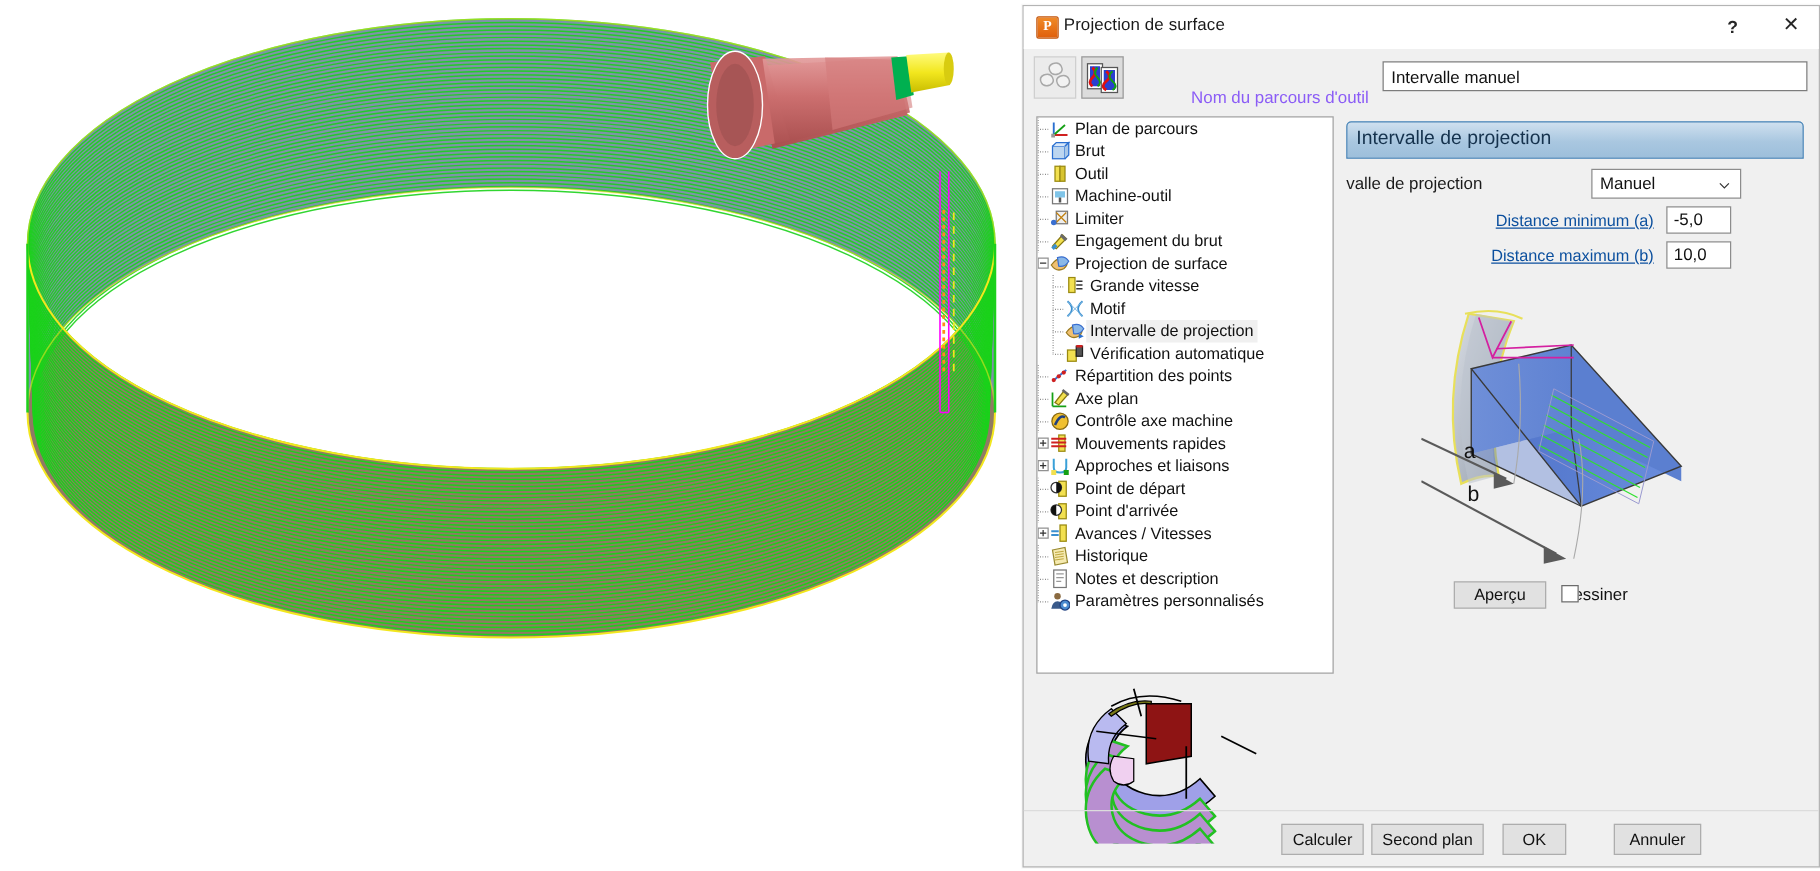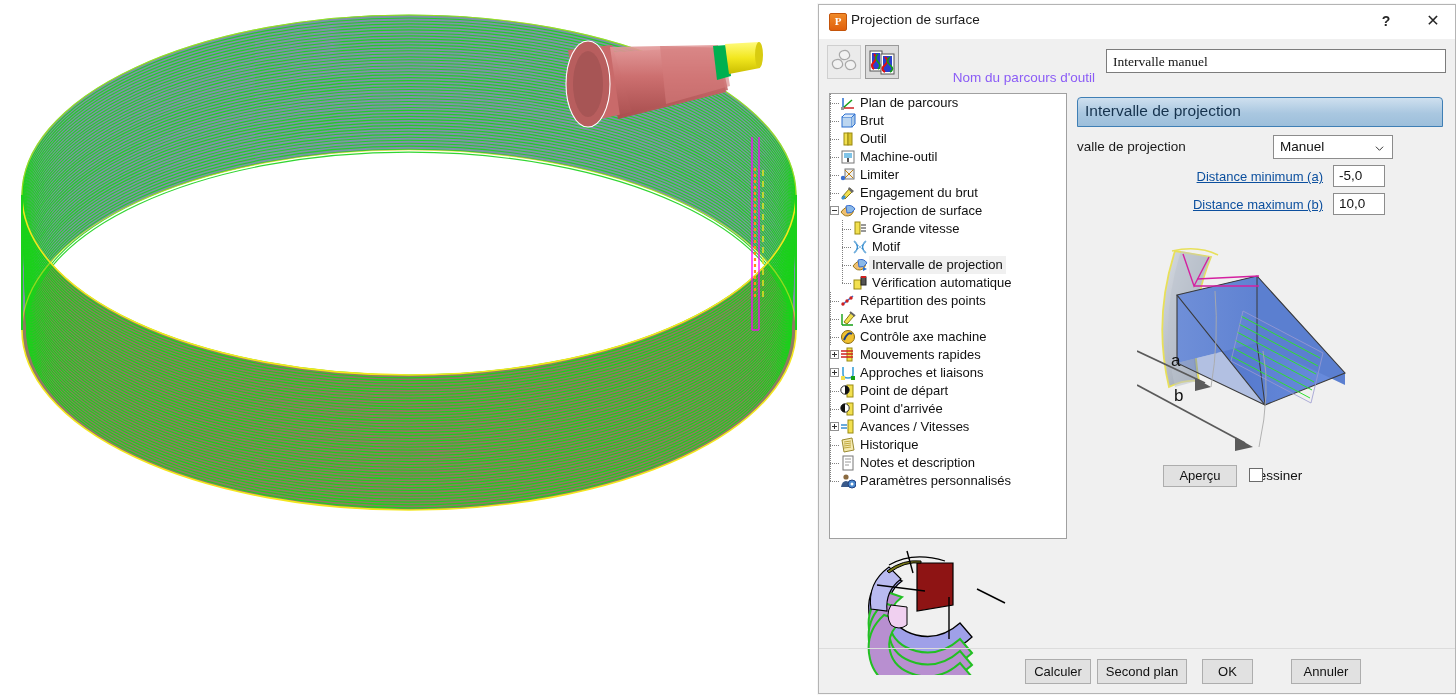--- a/index.html
+++ b/index.html
@@ -58,21 +58,21 @@
   #hdr-icon-1{left:8px;background:#ebebeb;}
   #hdr-icon-2{left:46px;background:#dcdcdc;border:1px solid #9a9a9a;}
   #hdr-label{
     position:absolute;left:118px;top:32px;width:158px;text-align:right;
     font-size:13.5px;color:#8b5cf6;
   }
   #name-field{
     position:absolute;left:287px;top:11px;width:340px;height:24px;
     background:#fff;border:1px solid #7c7c7c;box-sizing:border-box;
     font-size:13.5px;color:#111;padding:2px 6px;line-height:19px;
-    font-family:Liberation Serif, serif;
+    font-family:Liberation Sans, sans-serif;
   }
 
   
   #tree-panel{
     position:absolute;left:10px;top:88px;width:238px;height:446px;
     background:#fff;border:1px solid #a0a0a0;box-sizing:border-box;
     overflow:hidden;
   }
   .tnode{
     position:relative;height:18px;line-height:18px;font-size:13px;color:#111;
@@ -449,21 +449,21 @@
         <div class="tnode"><span class="tdash"></span><span class="tico"><svg width="16" height="16">
               <path d="M2 12 L13 3" stroke="#3a6fd0" stroke-width="1.6"></path>
               <circle cx="3" cy="11" r="1.7" fill="#d02020"></circle>
               <circle cx="7" cy="8" r="1.7" fill="#d02020"></circle>
               <circle cx="11" cy="5" r="1.7" fill="#d02020"></circle>
             </svg></span><span class="tlabel">Répartition des points</span></div>
         <div class="tnode"><span class="tdash"></span><span class="tico"><svg width="16" height="16">
               <path d="M2 14 L2 3 M2 14 L13 14" stroke="#15a015" stroke-width="1.4"></path>
               <path d="M4 11 L11 2 L14 5 L7 13 Z" fill="#f2e050" stroke="#8a7a10"></path>
               <path d="M10 1 L15 5" stroke="#666" stroke-width="2"></path>
-            </svg></span><span class="tlabel">Axe brut</span></div>
+            </svg></span><span class="tlabel">Axe plan</span></div>
         <div class="tnode"><span class="tdash"></span><span class="tico"><svg width="16" height="16">
               <circle cx="8" cy="8" r="6.5" fill="#f0c030" stroke="#8a6a10"></circle>
               <path d="M4 11 q4 -9 8 -6" stroke="#204080" stroke-width="2" fill="none"></path>
             </svg></span><span class="tlabel">Contrôle axe machine</span></div>
         <div class="tnode"><span class="tplus"><span class="bx plus"></span></span><span class="tico"><svg width="16" height="16">
               <rect x="7" y="1" width="5" height="13" fill="#f2e050" stroke="#9a8a10"></rect>
               <path d="M1 4 L13 4 M1 7 L13 7 M1 10 L13 10" stroke="#d02020" stroke-width="1.6"></path>
             </svg></span><span class="tlabel">Mouvements rapides</span></div>
         <div class="tnode"><span class="tplus"><span class="bx plus"></span></span><span class="tico"><svg width="16" height="16">
               <path d="M3 2 L3 9 q0 4 5 4 q5 0 5 -4 L13 2" fill="none" stroke="#3aa0d8" stroke-width="1.6"></path>

